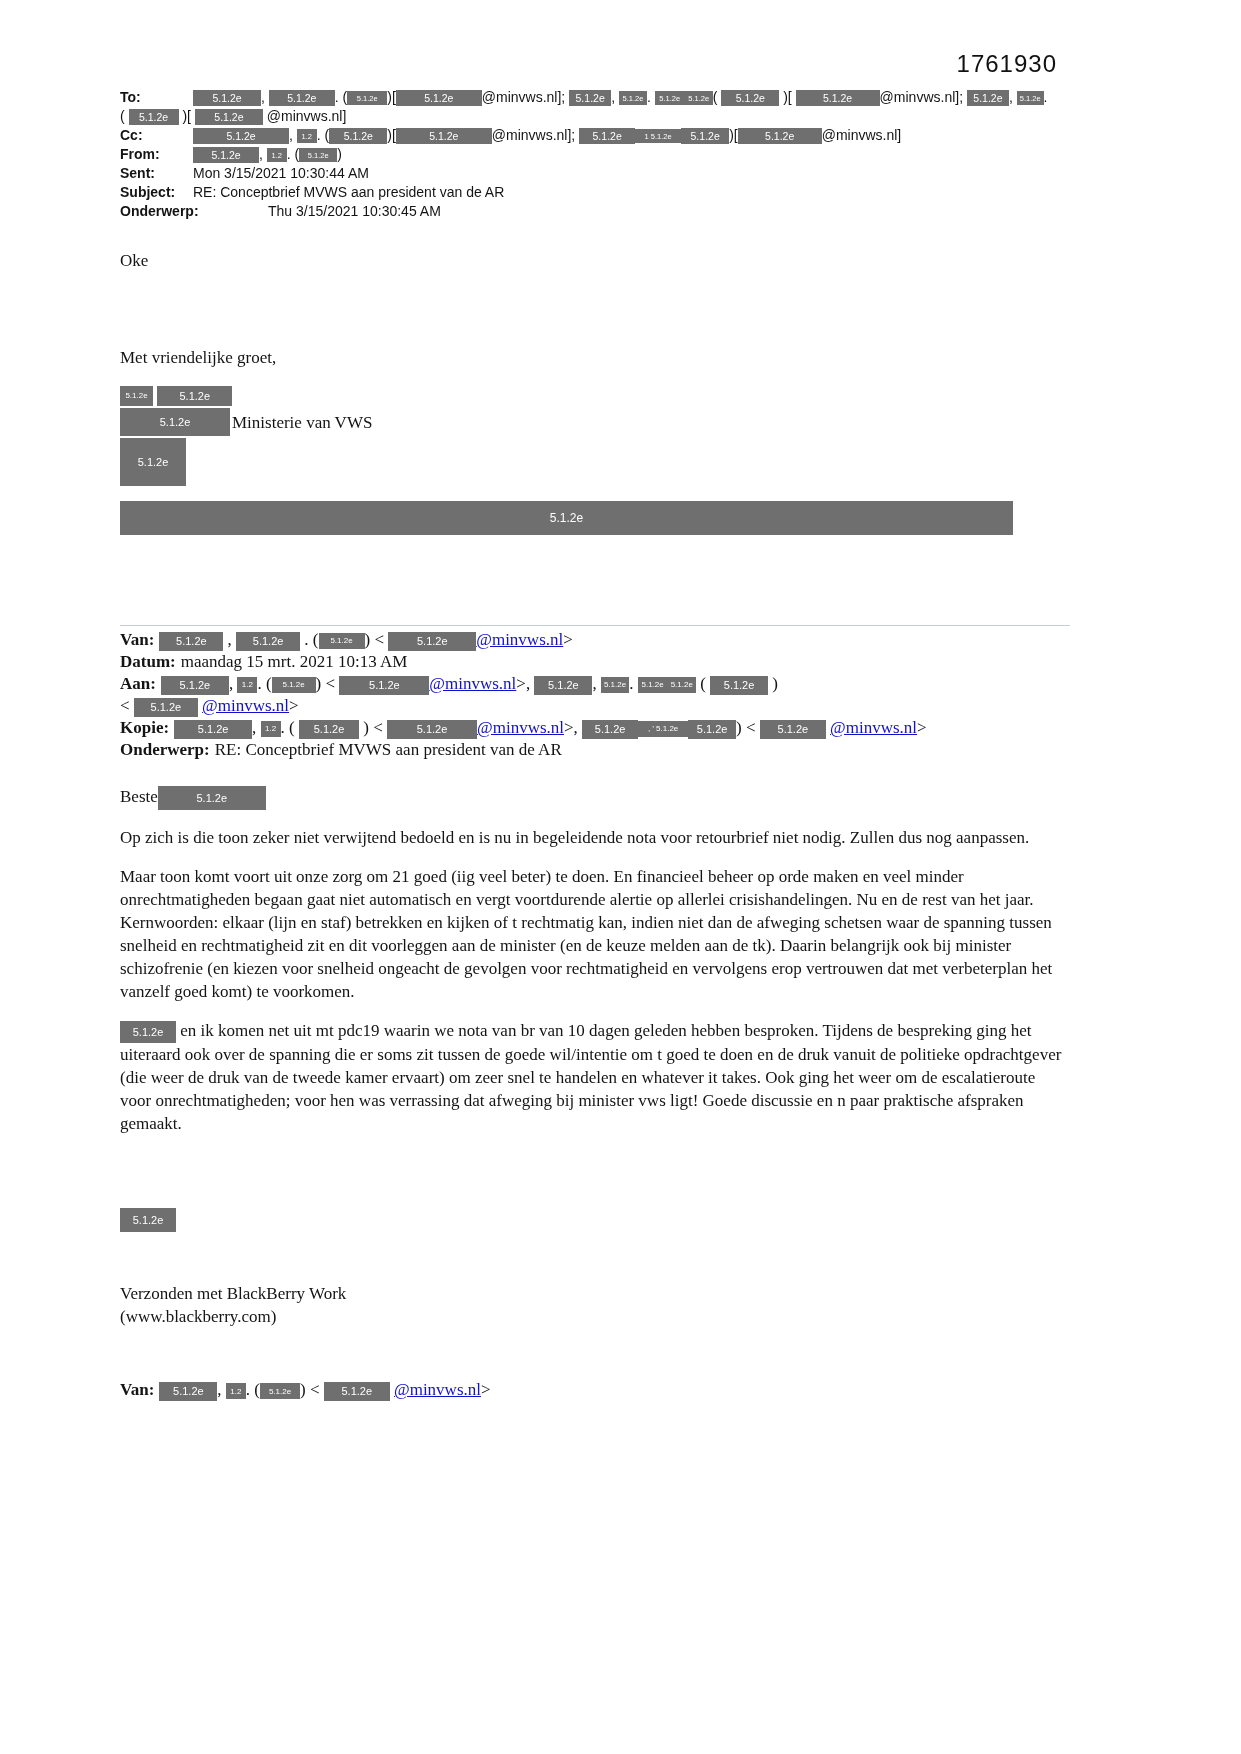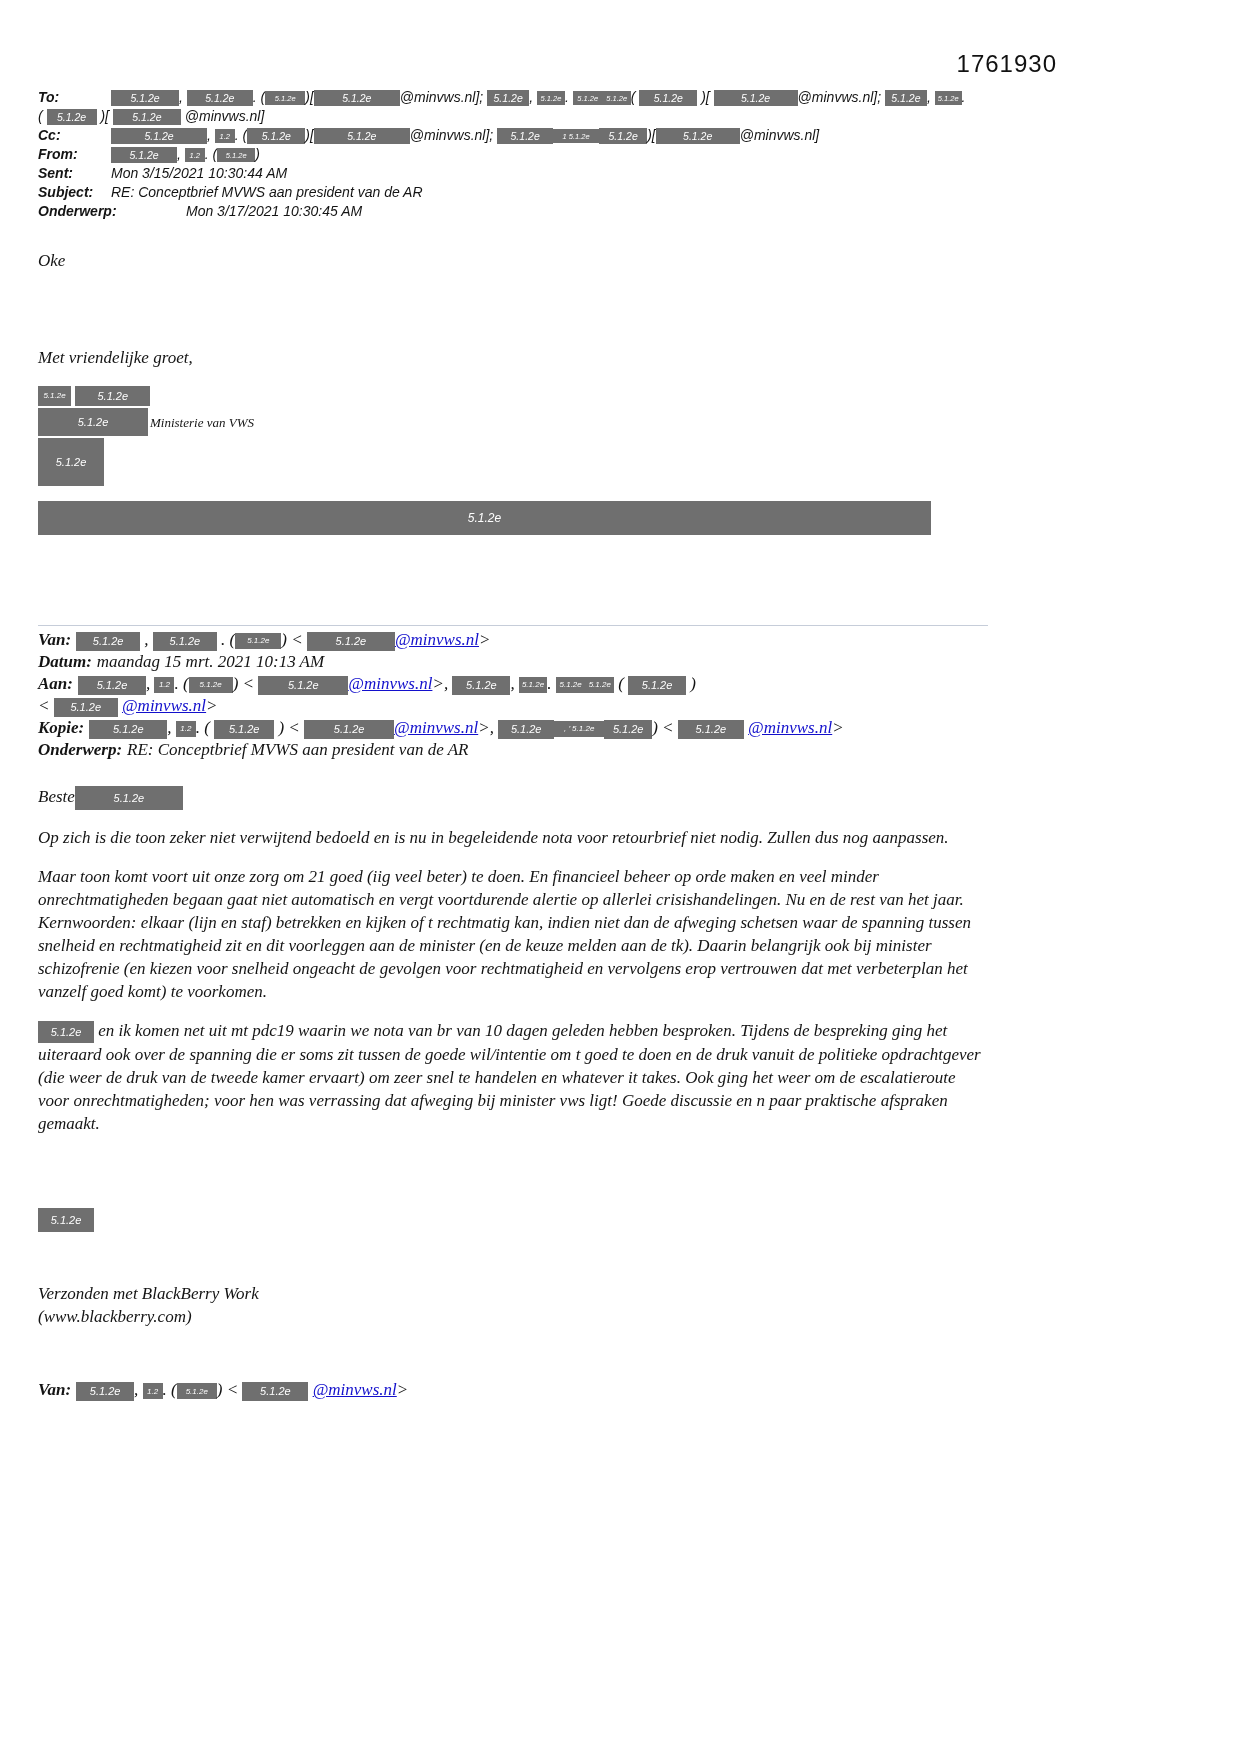--- a/index.html
+++ b/index.html
@@ -10,21 +10,21 @@
     background:#ffffff;
     overflow:hidden;
     font-family:"Liberation Serif","DejaVu Serif",serif;
     color:#141414;
   }
   .doc-number {
     position:absolute; top:50px; right:184px;
     font-family:"Liberation Sans","DejaVu Sans",sans-serif;
     font-size:24px; letter-spacing:1px; color:#111;
   }
-  .content { padding:88px 0 0 38px; width:1040px;font-style:italic; }
+  .content { padding:88px 0 0 120px; width:1040px; }
 
   
   .hdr {
     font-family:"Liberation Sans","DejaVu Sans",sans-serif;
     font-size:14px; line-height:19px; width:950px;
   }
   .hdr-row { min-height:19px; }
   .hlabel { display:inline-block; width:73px; font-weight:bold; vertical-align:top; }
   .hlabel.wide { width:148px; }
 
@@ -42,21 +42,21 @@
 
   .maillink { color:#1310cc; text-decoration:underline; cursor:pointer; }
 
   
   .bodytxt { font-size:17px; line-height:23px; width:950px; }
   .greeting { margin-top:28px; }
   .salutation { margin-top:74px; }
 
   .sig { margin-top:14px; }
   .sig-row { display:block; margin-bottom:2px; font-size:17px; }
-  .org-name { font-size:13px; margin-left:2px; vertical-align:middle; }
+  .org-name { font-size:17px; margin-left:2px; vertical-align:middle; }
 
   .bigbar {
     margin-top:15px; width:893px; height:34px; background:#6f6f6f;
     display:flex; align-items:center; justify-content:center;
     color:#fff; font-family:"Liberation Sans","DejaVu Sans",sans-serif; font-size:12px;
   }
 
   .rule { margin-top:90px; width:950px; border-top:1px solid #c6cdd9; }
 
   .quoted { margin-top:3px; font-size:17px; line-height:22px; width:950px; }
@@ -88,21 +88,21 @@
       <div class="hdr-row">
         <span class="hlabel">From:</span><span><span class="redact" style="min-width: 66px;">5.1.2e</span>, <span class="redact sm" style="min-width: 20px;">1.2</span>. (<span class="redact sm" style="min-width: 38px;">5.1.2e</span>)</span>
       </div>
       <div class="hdr-row">
         <span class="hlabel">Sent:</span><span>Mon 3/15/2021 10:30:44 AM</span>
       </div>
       <div class="hdr-row">
         <span class="hlabel">Subject:</span><span>RE: Conceptbrief MVWS aan president van de AR</span>
       </div>
       <div class="hdr-row">
-        <span class="hlabel wide">Onderwerp:</span><span>Mon 3/17/2021 10:30:45 AM</span>
+        <span class="hlabel wide">Onderwerp:</span><span>Thu 3/15/2021 10:30:45 AM</span>
       </div>
     </div>
 
     <div class="bodytxt serif">
 
       <p class="greeting">Oke</p>
 
       <p class="salutation">Met vriendelijke groet,</p>
 
       <div class="sig">

